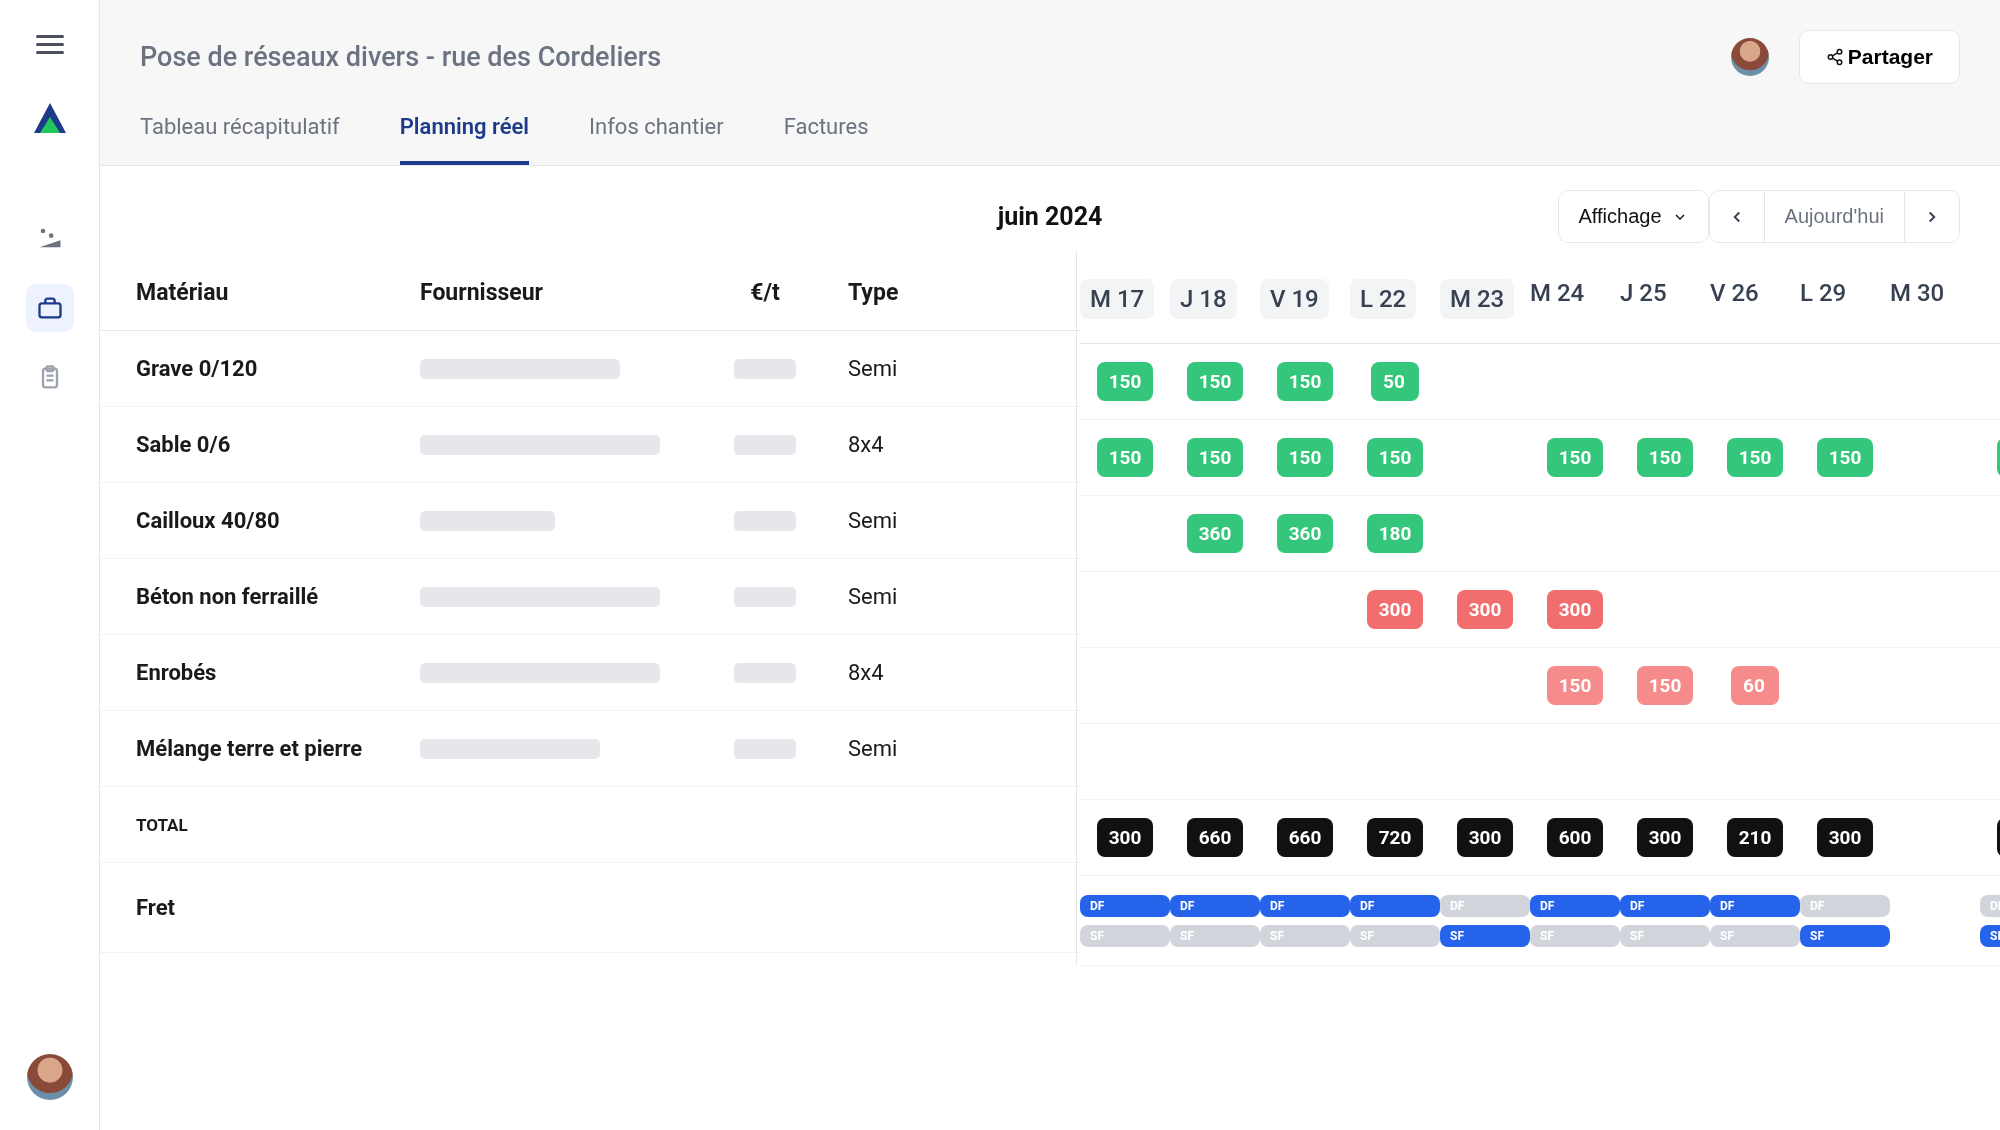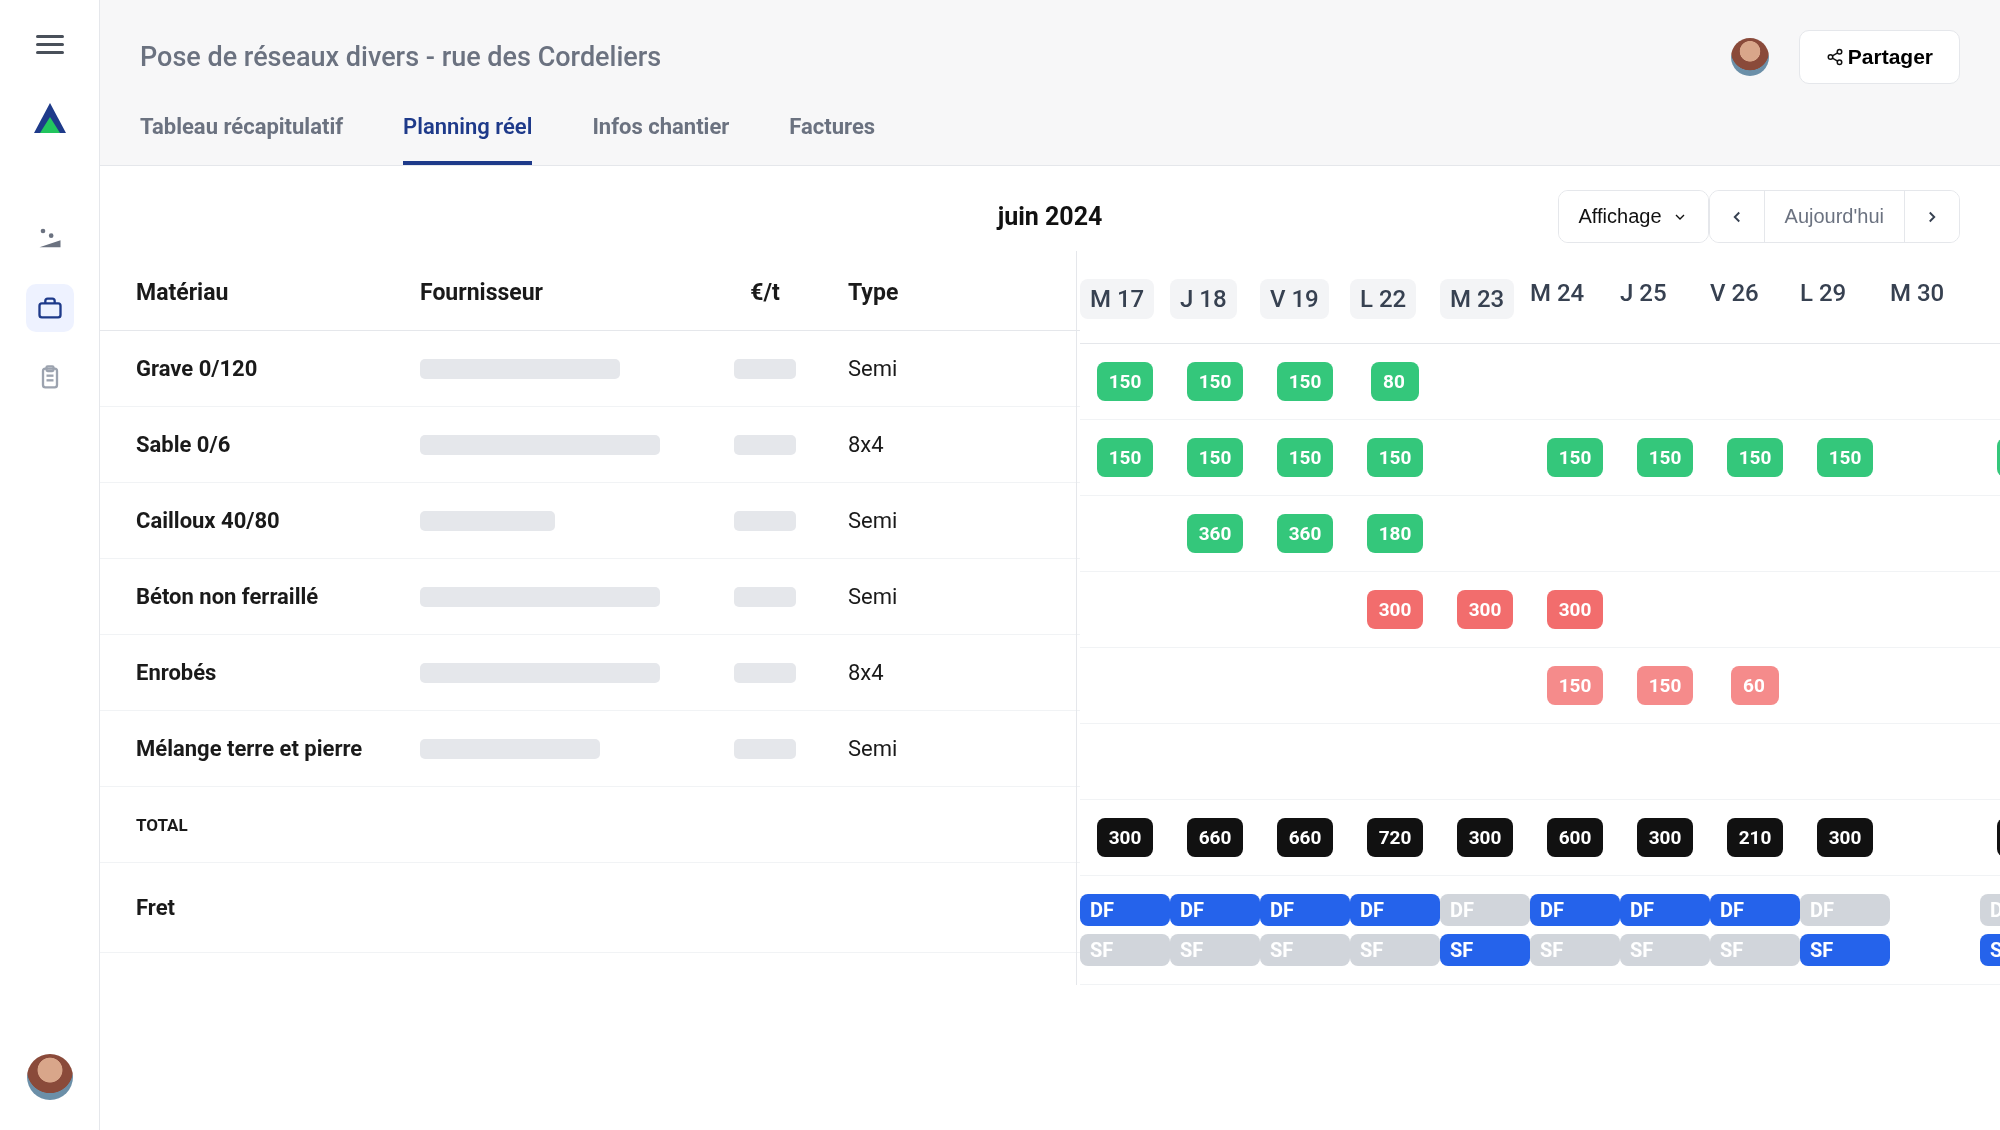--- a/index.html
+++ b/index.html
@@ -43,21 +43,21 @@
   display: flex; align-items: center; gap: 4px;
   border: 1px solid #e5e7eb; background: #fff; border-radius: 10px;
   padding: 14px 26px; font-size: 21px; font-weight: 600; cursor: pointer;
 }
 .tabs {
   display: flex; gap: 60px; padding: 0 40px; border-bottom: 1px solid #e5e7eb;
   background: #f7f7f8;
 }
 .tab {
   padding: 12px 0 22px 0; font-size: 22px; color: #6b7280; cursor: pointer;
-  border-bottom: 4px solid transparent; font-weight: 700;
+  border-bottom: 4px solid transparent; font-weight: 400;
 }
 .tab.active { color: #1e3a8a; border-bottom-color: #1e3a8a; font-weight: 600; }
 .content { background: #fff; flex: 1; overflow: auto; }
 .toolbar {
   display: flex; align-items: center; justify-content: center;
   padding: 36px 40px 20px 40px; position: relative;
 }
 .month-label { font-size: 25px; font-weight: 700; color: #111; }
 .toolbar-right { position: absolute; right: 40px; display: flex; }
 .btn-group { display: flex; border: 1px solid #e5e7eb; border-radius: 10px; overflow: hidden; background: #fff; }
@@ -91,21 +91,21 @@
   display:inline-block; min-width: 48px; padding: 8px 12px; border-radius: 8px;
   font-size: 19px; font-weight: 700; color: #fff; text-align:left;
 }
 .chip.green { background: #34c77b; }
 .chip.red { background: #f26d6d; }
 .chip.pink { background: #f58b8b; }
 .chip.black { background: #111; }
 .chip.blue { background: #2563eb; }
 .chip.gray { background: #d1d5db; color:#fff; }
 .fret-row .cell { flex-direction: column; gap: 8px; }
-.fret-chip { min-width: 44px; padding: 4px 10px; font-size: 20px; }
+.fret-chip { min-width: 44px; padding: 4px 10px; font-size: 12px; }
 .total-label { font-weight: 700; font-size: 17px; }
 </style>
 </head>
 <body>
 
 <div class="app">
   <div class="sidebar">
     <div class="hamburger">
       <div></div>
         <div></div>
@@ -303,21 +303,21 @@
                 <div class="cell">
                   <span class="chip green">150</span>
                 </div>
                 <div class="cell">
                   <span class="chip green">150</span>
                 </div>
                 <div class="cell">
                   <span class="chip green">150</span>
                 </div>
                 <div class="cell">
-                  <span class="chip green">80</span>
+                  <span class="chip green">50</span>
                 </div>
                 <div class="cell"></div>
                 <div class="cell"></div>
                 <div class="cell"></div>
                 <div class="cell"></div>
                 <div class="cell"></div>
                 <div class="cell"></div>
                 <div class="cell"></div>
               </div>
               <div class="data-row">

